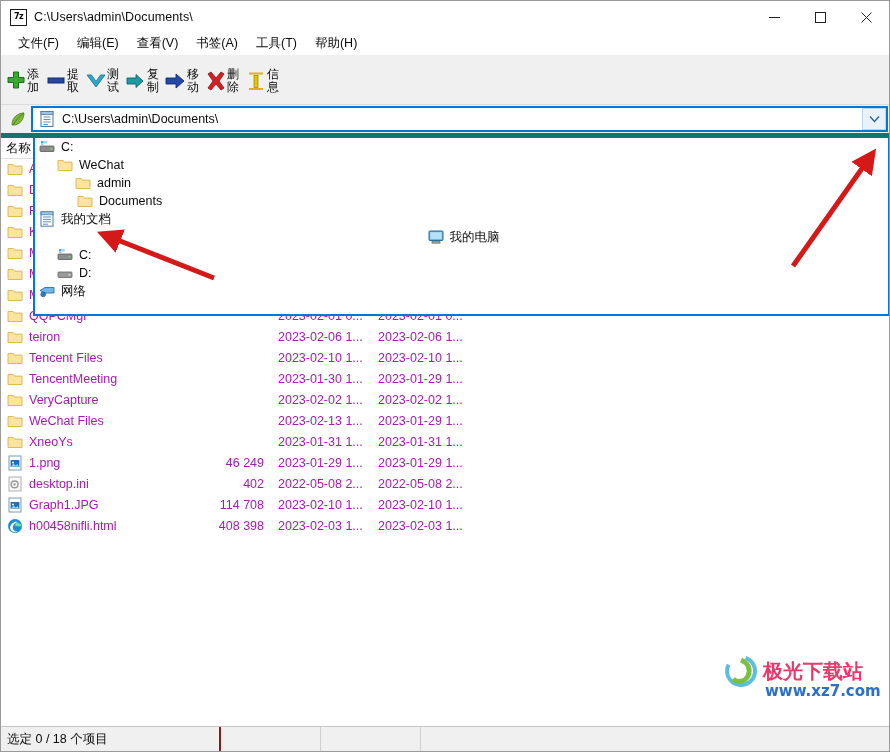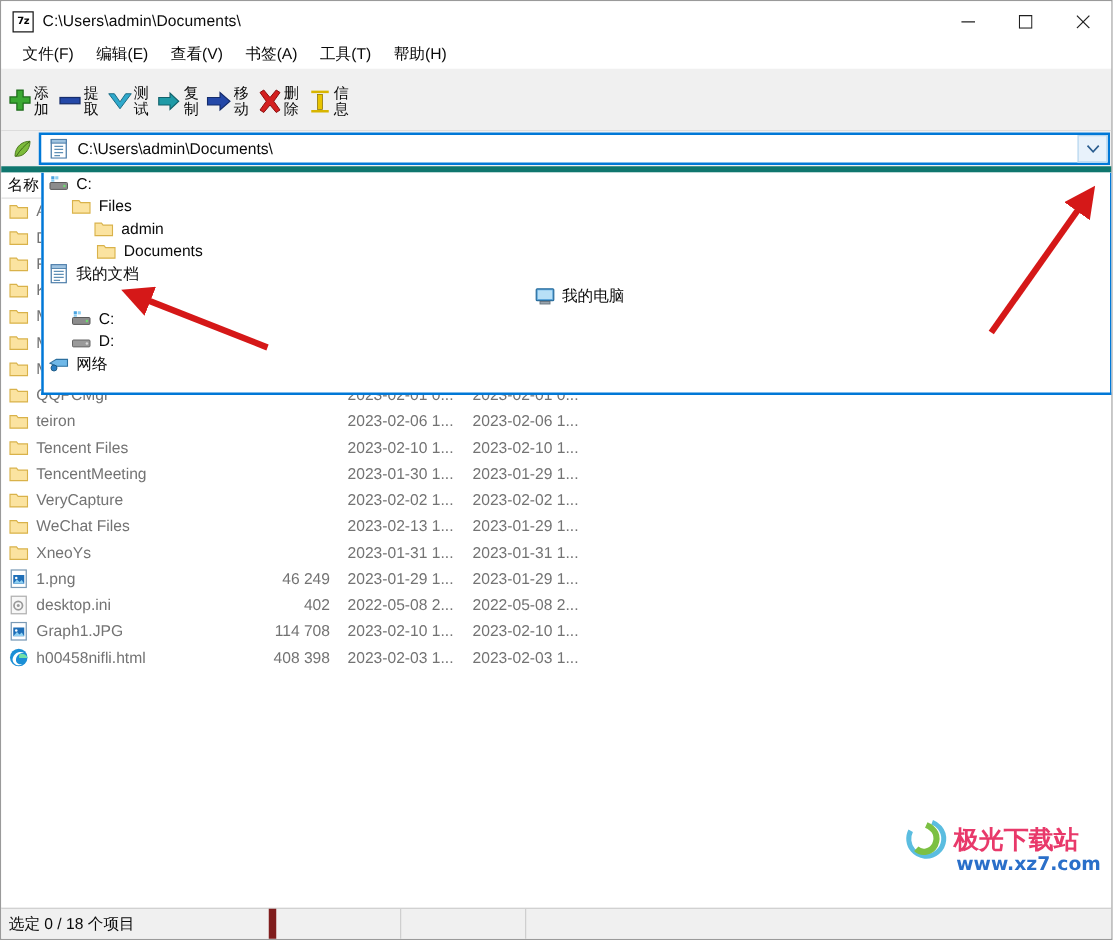--- a/index.html
+++ b/index.html
@@ -92,21 +92,21 @@
     border-bottom:1px solid #e0e0e0;background:#ffffff;
     font-size:12.5px;color:#0a0a0a;position:relative;
   }
   .col-name{width:170px;padding-left:5px;box-sizing:border-box;}
   .col-size{width:95px;text-align:right;box-sizing:border-box;}
   .col-mod{width:100px;padding-left:12px;box-sizing:border-box;}
   .col-cre{width:100px;padding-left:12px;box-sizing:border-box;}
   .rows{position:absolute;top:20px;left:0;right:0;}
   .row{
     height:21px;display:flex;align-items:center;
-    font-size:12.5px;color:#737373;white-space:nowrap;
+    font-size:12.5px;color:#a21caf;white-space:nowrap;
   }
   .cell-name{width:170px;display:flex;align-items:center;padding-left:6px;box-sizing:border-box;overflow:hidden;}
   .cell-name .nm{margin-left:6px;}
   .cell-size{width:95px;text-align:right;box-sizing:border-box;padding-right:2px;}
   .cell-mod{width:100px;padding-left:12px;box-sizing:border-box;}
   .cell-cre{width:100px;padding-left:12px;box-sizing:border-box;}
 
   
   .ico{width:16px;height:16px;flex:none;display:block;}
 
@@ -125,21 +125,21 @@
   
   .arrow-svg{position:absolute;pointer-events:none;z-index:60;}
 
   
   .statusbar{
     height:24px;flex:none;display:flex;align-items:center;
     background:#f0f0f0;border-top:1px solid #c6c6c6;
     font-size:12.5px;color:#0a0a0a;
   }
   .st-cell{height:24px;display:flex;align-items:center;padding-left:6px;box-sizing:border-box;}
-  .st-1{width:220px;border-right:6px solid #7f1d1d;}
+  .st-1{width:220px;border-right:2px solid #7f1d1d;}
   .st-2{width:100px;border-right:1px solid #cfcfcf;}
   .st-3{width:100px;border-right:1px solid #cfcfcf;}
   .st-4{flex:1;}
 
   
   .watermark{
     position:absolute;right:8px;bottom:26px;width:160px;height:46px;
     z-index:70;pointer-events:none;
   }
 </style>
@@ -504,21 +504,21 @@
             <rect x="2" y="2" width="2.5" height="2.5" fill="#4aa3e0"></rect>
             <rect x="5.2" y="2" width="2.5" height="2.5" fill="#8fd0f2"></rect>
             <rect x="2" y="4.8" width="2.5" height="1.6" fill="#8fd0f2"></rect>
           </svg>
           <span class="lbl">C:</span>
         </div>
         <div class="dd-item" style="padding-left: 22px;">
           <svg class="ico" viewBox="0 0 16 16" width="16" height="16">
             <path d="M1 3.5 h5.2 l1.3 1.6 H15 v8.4 H1 Z" fill="#fbe3a0" stroke="#d9b24a" stroke-width="0.9"></path>
           </svg>
-          <span class="lbl">Files</span>
+          <span class="lbl">WeChat</span>
         </div>
         <div class="dd-item" style="padding-left: 40px;">
           <svg class="ico" viewBox="0 0 16 16" width="16" height="16">
             <path d="M1 3.5 h5.2 l1.3 1.6 H15 v8.4 H1 Z" fill="#fbe3a0" stroke="#d9b24a" stroke-width="0.9"></path>
           </svg>
           <span class="lbl">admin</span>
         </div>
         <div class="dd-item" style="padding-left: 42px;">
           <svg class="ico" viewBox="0 0 16 16" width="16" height="16">
             <path d="M1 3.5 h5.2 l1.3 1.6 H15 v8.4 H1 Z" fill="#fbe3a0" stroke="#d9b24a" stroke-width="0.9"></path>

